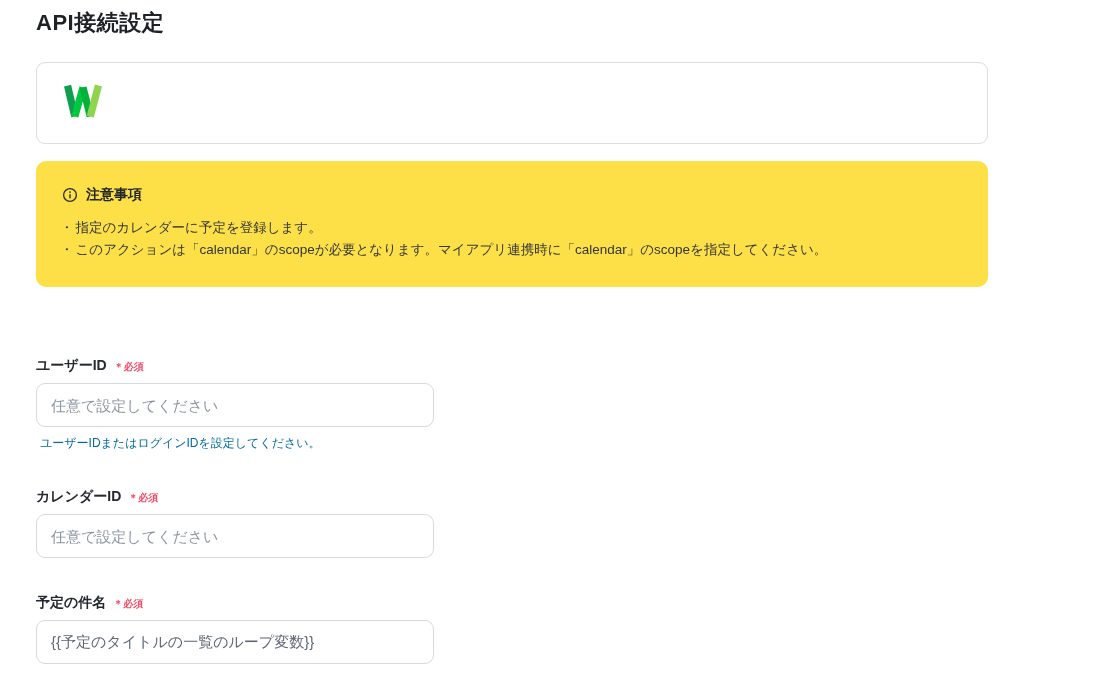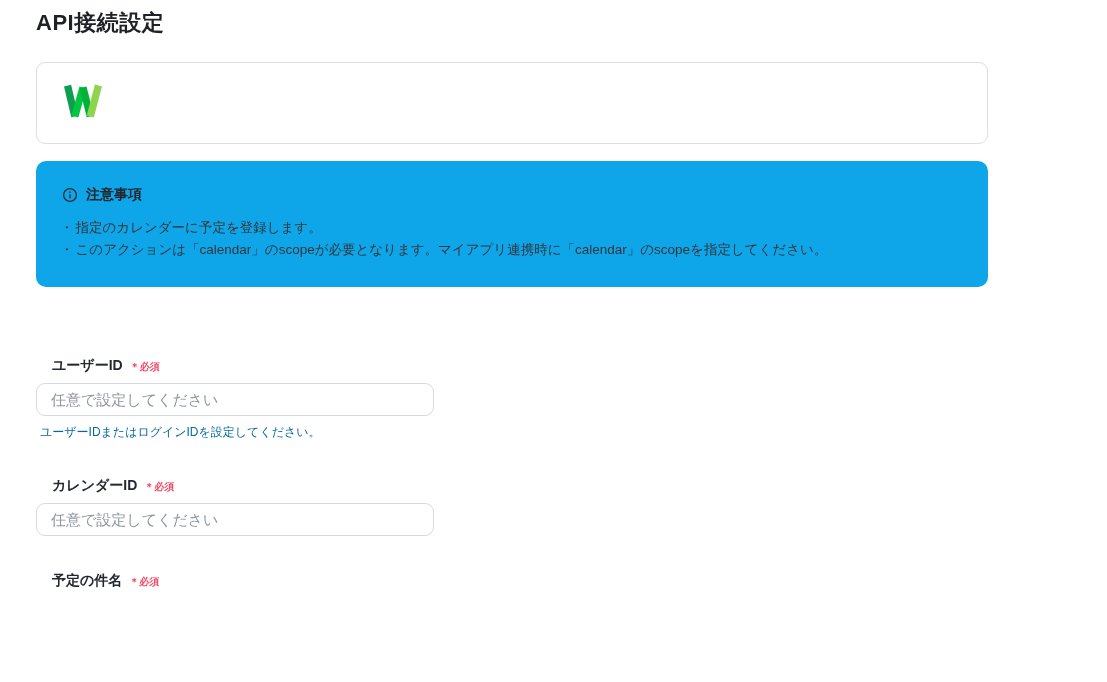--- a/index.html
+++ b/index.html
@@ -28,21 +28,21 @@
   }
   .app-logo { width: 40px; height: 38px; flex: 0 0 auto; }
   .app-desc {
     margin-left: 28px;
     font-size: 14px;
     color: #333639;
   }
   .notice-box {
     margin-top: 17px;
     width: 952px;
-    background: #0ea5e9;
+    background: #fde047;
     border-radius: 10px;
     padding: 25px 24px 26px 24px;
   }
   .notice-header {
     display: flex;
     align-items: center;
     gap: 8px;
     margin-bottom: 13px;
     padding-left: 2px;
   }
@@ -65,31 +65,30 @@
   .field:last-child { margin-bottom: 0; }
   .field-label-row {
     display: flex;
     align-items: baseline;
     margin-bottom: 8px;
   }
   .field-label {
     font-size: 14px;
     font-weight: 700;
     color: #24292f;
-    margin-left: 16px;
   }
   .required-badge {
     margin-left: 7px;
     font-size: 10px;
     font-weight: 700;
     color: #f24964;
   }
   .text-input {
     width: 398px;
-    height: 33px;
+    height: 44px;
     border: 1px solid #d6dadf;
     border-radius: 9px;
     background: #ffffff;
     padding: 12px 14px;
     font-size: 15px;
     color: #5d6773;
     font-family: "Liberation Sans", "DejaVu Sans", sans-serif;
     outline: none;
   }
   .text-input::placeholder { color: #8b95a1; opacity: 1; }
@@ -158,16 +157,17 @@
         <span class="required-badge">＊必須</span>
       </div>
       <input type="text" class="text-input" placeholder="任意で設定してください" style="">
     </div>
 
     <div class="field">
       <div class="field-label-row">
         <span class="field-label">予定の件名</span>
         <span class="required-badge">＊必須</span>
       </div>
+      <input type="text" class="text-input" value="{{予定のタイトルの一覧のループ変数}}" style="">
     </div>
 
   </div>
 </div>
 
 </body></html>

